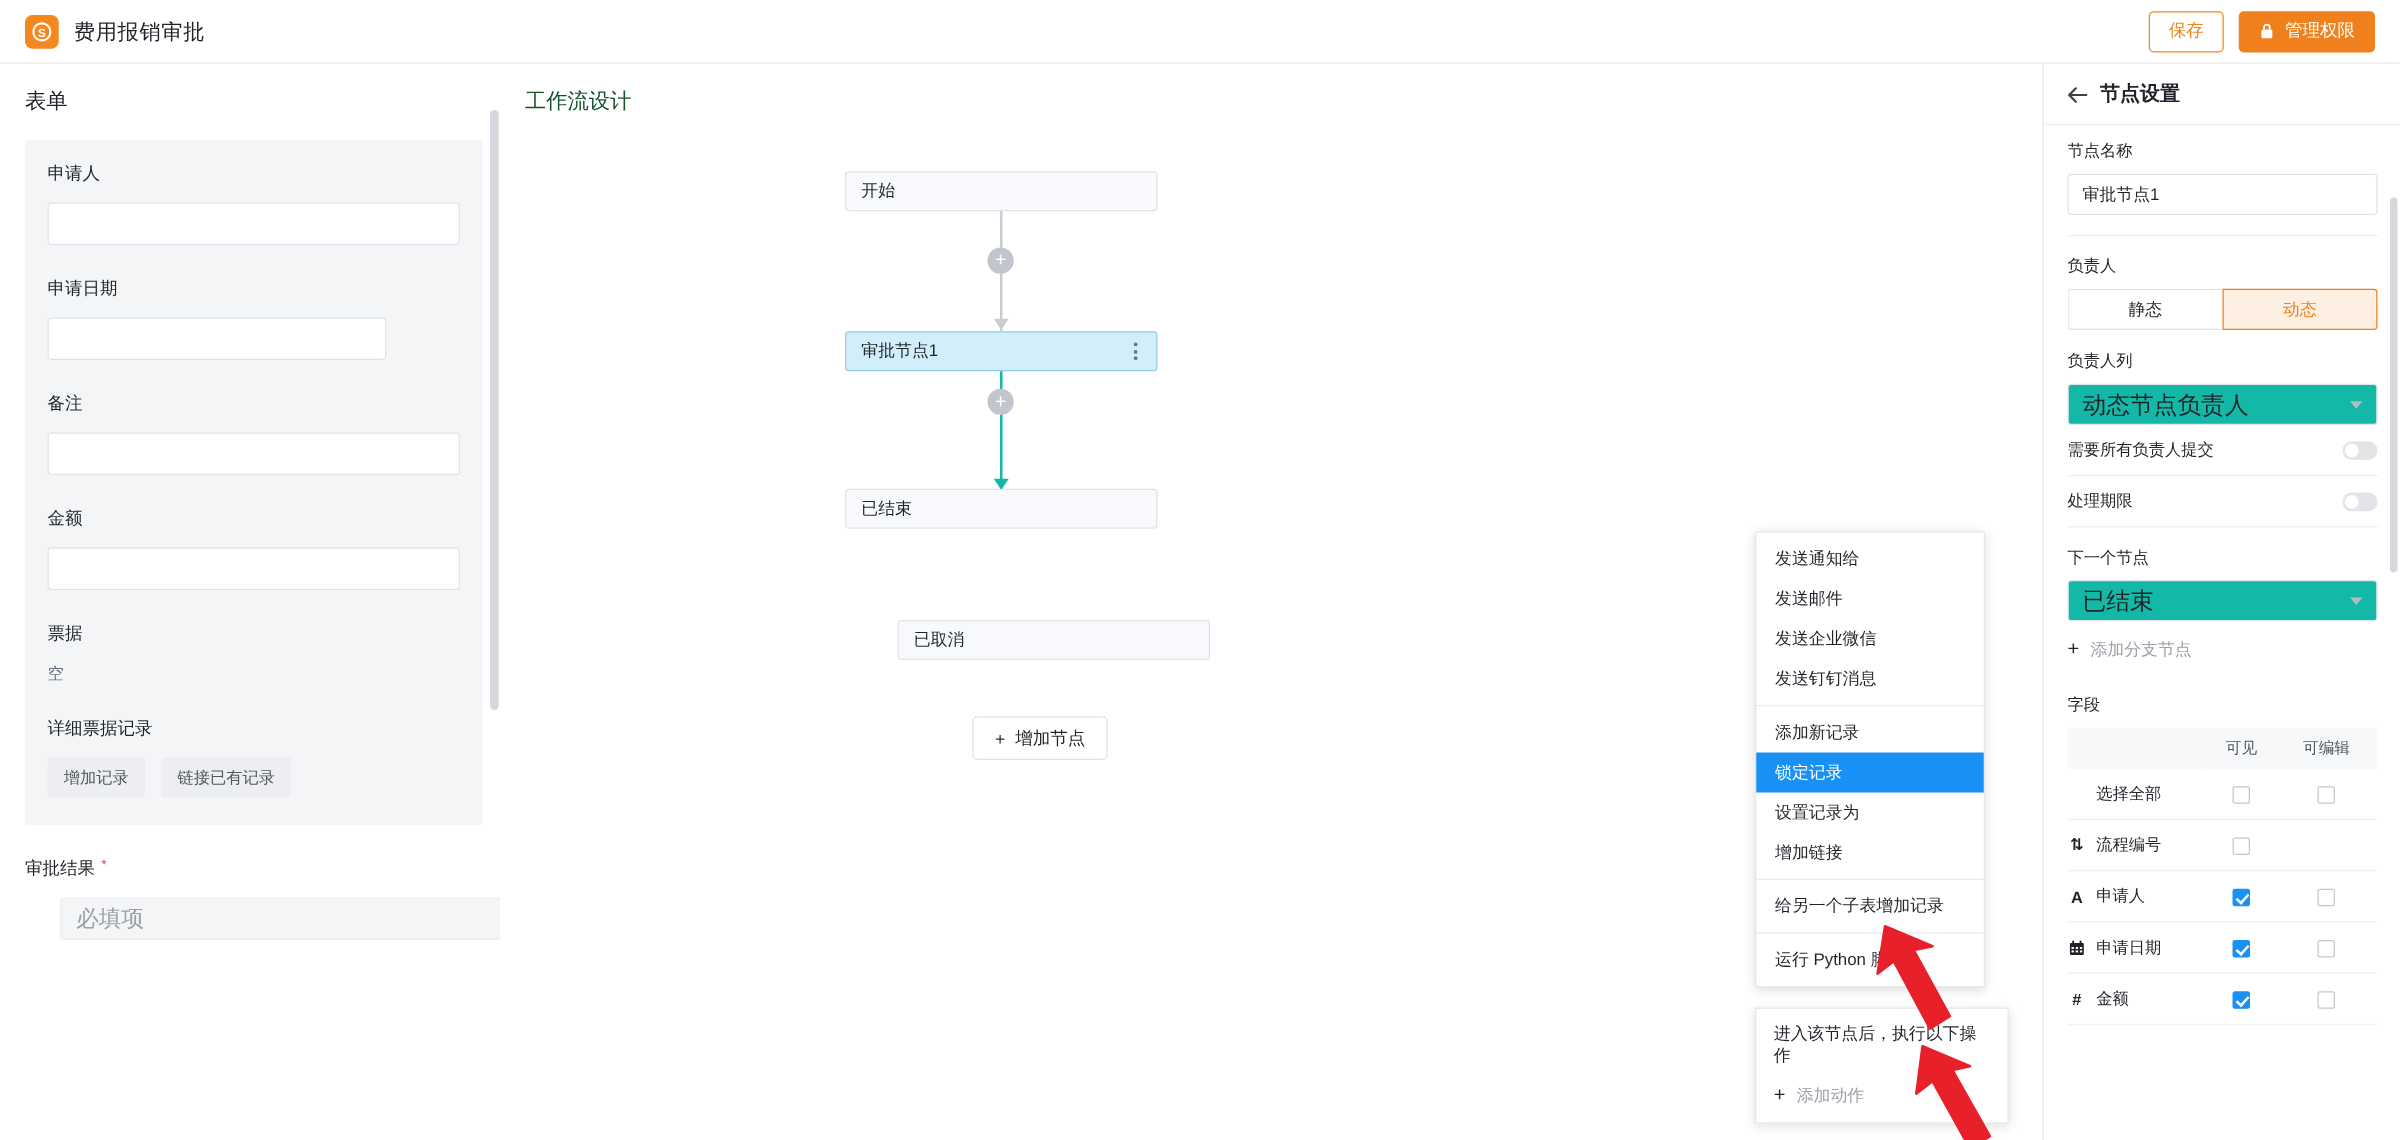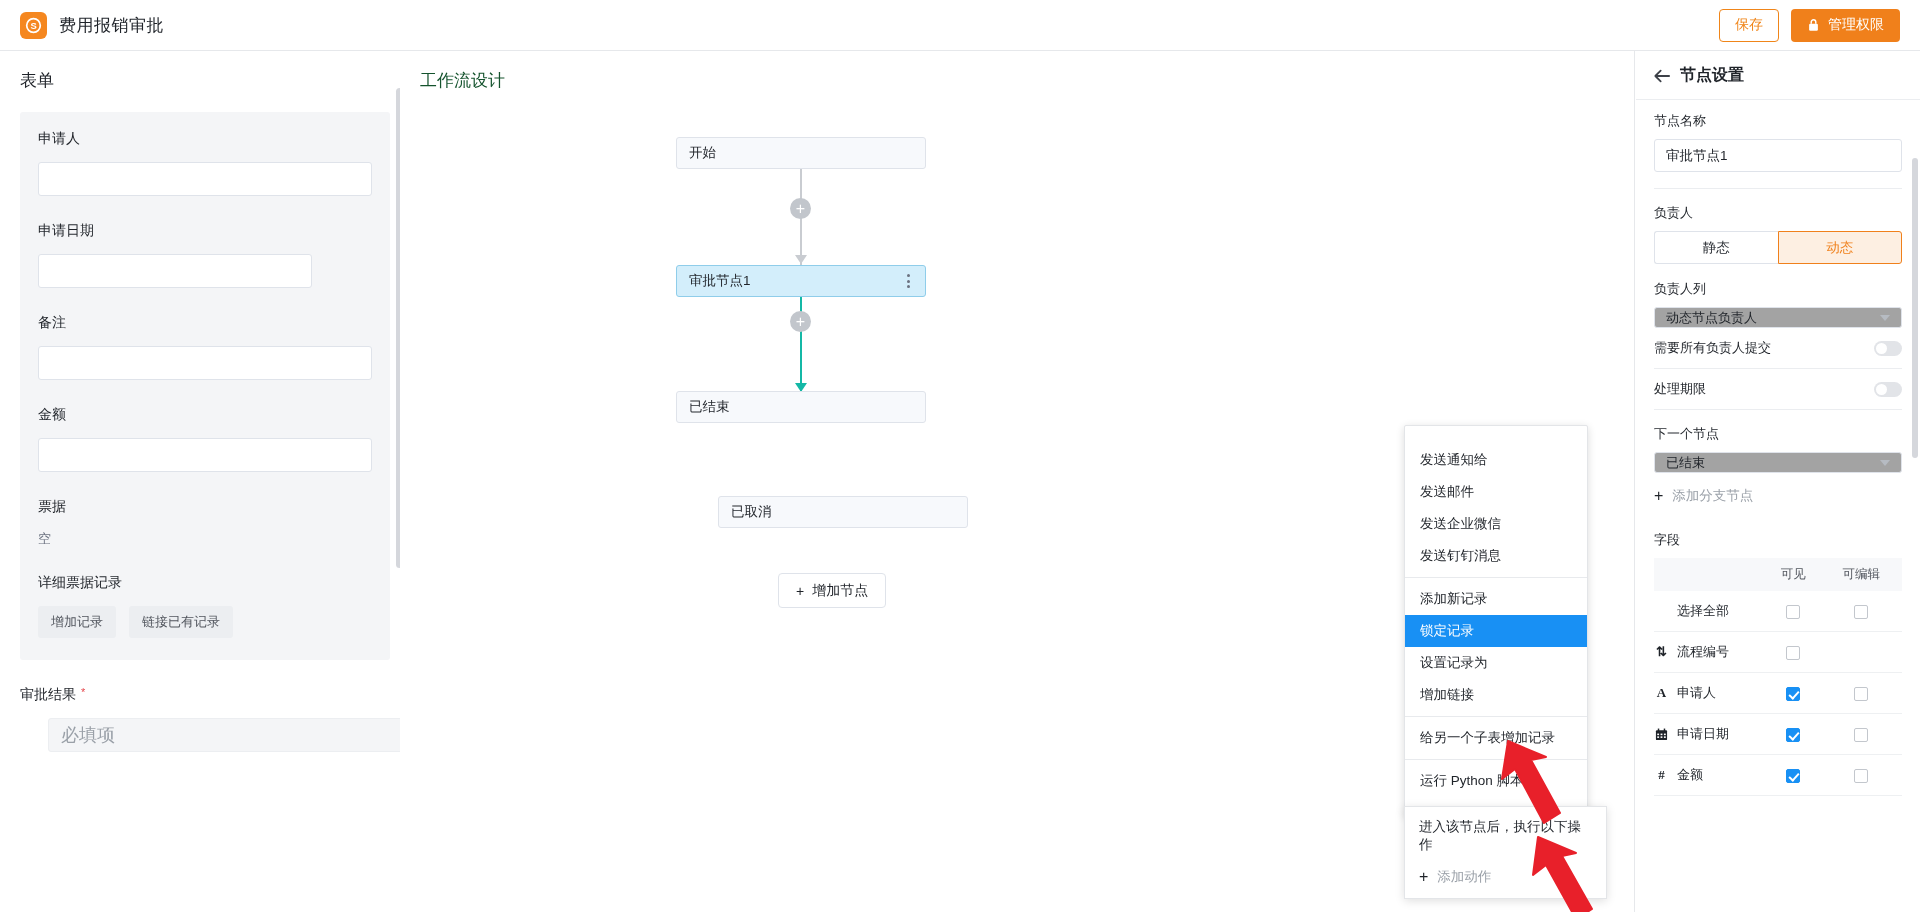--- a/index.html
+++ b/index.html
@@ -36,21 +36,21 @@
   .btn-perm {
     height: 33px; padding: 0 16px; border: none; border-radius: 4px;
     background: #f0801b; color: #fff; font-size: 14px; cursor: pointer;
     display: flex; align-items: center; gap: 8px; font-family: inherit;
   }
   .btn-perm svg { display: block; }
 
   
   .left-panel {
     position: absolute; top: 51px; left: 0; width: 411px; height: 861px;
-    background: #fff; border-right: 1px solid #f9a8d4; overflow: hidden;
+    background: #fff; border-right: 5px solid #f9a8d4; overflow: hidden;
   }
   .left-head { padding: 18px 20px 10px 20px; font-size: 17px; color: #1f2329; }
   .form-card {
     margin: 10px 20px 0 20px; background: #f4f5f7; border-radius: 3px;
     padding: 18px 18px 22px 18px;
   }
   .fgroup { margin-bottom: 26px; }
   .fgroup:last-child { margin-bottom: 0; }
   .flabel { font-size: 14px; color: #1f2329; margin-bottom: 14px; display: block; }
   .req-star { color: #e5484d; font-size: 11px; margin-left: 5px; vertical-align: top; }
@@ -119,21 +119,21 @@
     position: absolute; height: 35px; padding: 0 17px;
     border: 1px solid #dfe3ea; border-radius: 4px; background: #fff;
     display: flex; align-items: center; gap: 8px; font-size: 14px;
     color: #1f2329; cursor: pointer; font-family: inherit;
   }
 
   
   .ctx-menu {
     position: absolute; left: 1404px; top: 425px; width: 184px;
     background: #fff; border: 1px solid #e3e5e8; border-radius: 2px;
-    box-shadow: 0 2px 9px rgba(0,0,0,.14); padding: 18px 0; z-index: 40;
+    box-shadow: 0 2px 9px rgba(0,0,0,.14); padding: 5px 0; z-index: 40;
   }
   .ctx-item {
     padding: 7px 15px; font-size: 13.5px; color: #1f2329; cursor: pointer;
     white-space: nowrap;
   }
   .ctx-item.active { background: #1890f4; color: #fff; }
   .ctx-sep { height: 1px; background: #e8eaed; margin: 5px 0; }
 
   
   .action-pop {
@@ -175,23 +175,23 @@
     flex: 1; display: flex; align-items: center; justify-content: center;
     font-size: 13.5px; border: 1px solid #dfe3ea; background: #fff;
     color: #1f2329; cursor: pointer; font-family: inherit;
   }
   .seg-btn:first-child { border-radius: 3px 0 0 3px; border-right: none; }
   .seg-btn:last-child { border-radius: 0 3px 3px 0; text-align: right; }
   .seg-btn.active {
     background: #fdefe2; border: 1px solid #f0801b; color: #f0801b;
   }
   .rp-select {
-    width: 100%; height: 21px; border: 1px solid #dfe3ea; border-radius: 3px;
-    font-size: 13px; padding: 0 11px; display: flex; align-items: center;
-    color: #1f2329; cursor: pointer; background: #a3a3a3;
+    width: 100%; height: 33px; border: 1px solid #dfe3ea; border-radius: 3px;
+    font-size: 19px; padding: 0 11px; display: flex; align-items: center;
+    color: #1f2329; cursor: pointer; background: #14b8a6;
   }
   .rp-select .caret {
     margin-left: auto; width: 0; height: 0;
     border-left: 5px solid transparent; border-right: 5px solid transparent;
     border-top: 6px solid #b6bbc2;
   }
   .toggle-row {
     display: flex; align-items: center; height: 40px; font-size: 13px; color: #1f2329;
   }
   .switch {
@@ -208,21 +208,21 @@
   }
   .add-branch .plus { color: #1f2329; font-size: 16px; line-height: 1; }
   .fields-title { font-size: 13px; color: #1f2329; margin: 26px 0 9px 0; }
   .ftable { width: 100%; border-collapse: collapse; }
   .ftable th {
     font-size: 12.5px; font-weight: normal; color: #52565e;
     background: #f7f8fa; padding: 8px 0; text-align: center;
   }
   .ftable th.name-col { width: 112px; }
   .ftable td { padding: 11px 0; font-size: 13px; color: #1f2329; text-align: center; }
-  .ftable td.name-cell { text-align: right; font-family: Liberation Serif, serif; }
+  .ftable td.name-cell { text-align: right; }
   .ftable tbody tr { border-bottom: 1px solid #eef0f2; }
   .fname { display: flex; align-items: center; gap: 8px; }
   .ficon {
     width: 15px; font-size: 13px; color: #1f2329; font-weight: bold;
     display: inline-flex; align-items: center; justify-content: center; flex: 0 0 auto;
   }
   .cbox {
     width: 14px; height: 14px; border: 1px solid #c3c7cd; border-radius: 2px;
     display: inline-block; vertical-align: middle; cursor: pointer; background: #fff;
   }

